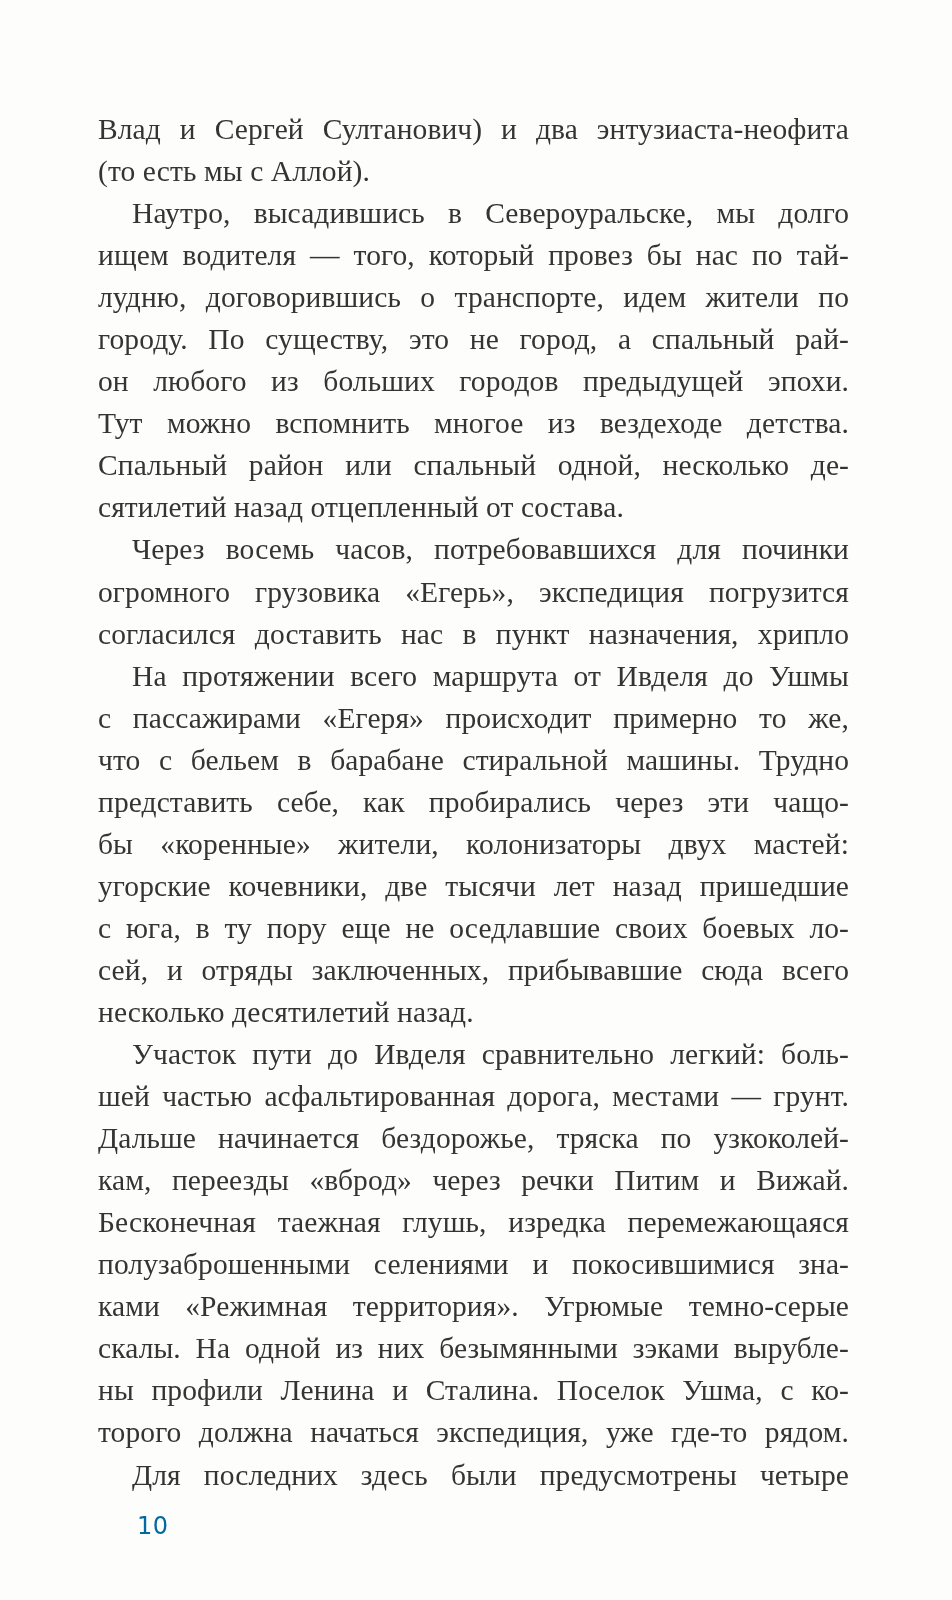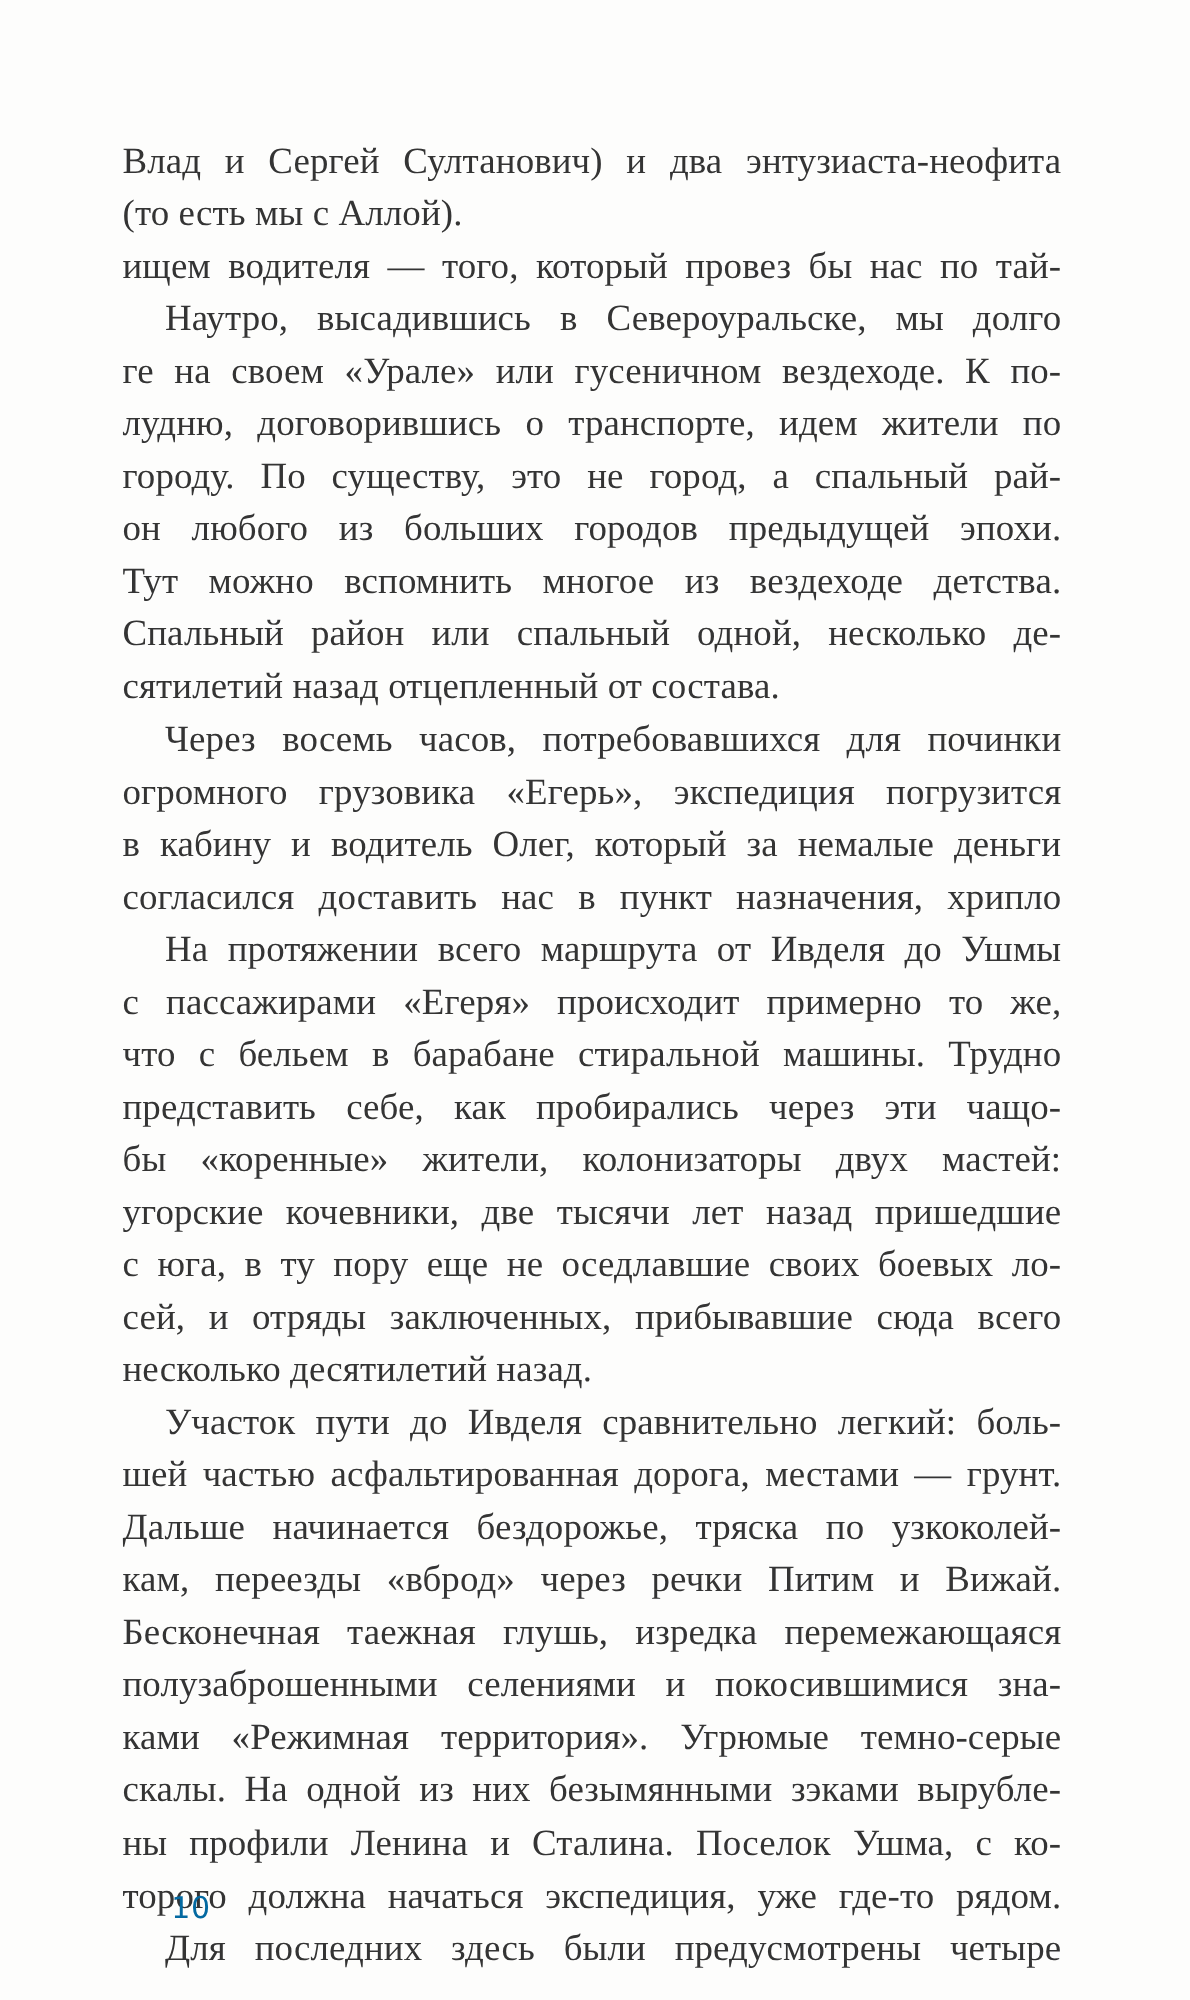--- a/index.html
+++ b/index.html
@@ -62,35 +62,33 @@
 
 <div class="page">
   <div class="text-block">
 
     <div>
       <span class="line">Влад и Сергей Султанович) и два энтузиаста-неофита</span>
       <span class="line last">(то есть мы с Аллой).</span>
     </div>
 
     <div>
+      <span class="line indent">Наутро, высадившись в Североуральске, мы долго</span>
       <span class="line">ищем водителя — того, который провез бы нас по тай-</span>
-      <span class="line indent">Наутро, высадившись в Североуральске, мы долго</span>
-      <span class="line">ге на своем «Урале» или гусеничном вездеходе. К по-</span>
       <span class="line">лудню, договорившись о транспорте, идем жители по</span>
       <span class="line">городу. По существу, это не город, а спальный рай-</span>
       <span class="line">он любого из больших городов предыдущей эпохи.</span>
       <span class="line">Тут можно вспомнить многое из вездеходе детства.</span>
       <span class="line">Спальный район или спальный одной, несколько де-</span>
       <span class="line last">сятилетий назад отцепленный от состава.</span>
     </div>
 
     <div>
       <span class="line indent">Через восемь часов, потребовавшихся для починки</span>
       <span class="line">огромного грузовика «Егерь», экспедиция погрузится</span>
-      <span class="line">в кабину и водитель Олег, который за немалые деньги</span>
       <span class="line">согласился доставить нас в пункт назначения, хрипло</span>
     </div>
 
     <div>
       <span class="line indent">На протяжении всего маршрута от Ивделя до Ушмы</span>
       <span class="line">с пассажирами «Егеря» происходит примерно то же,</span>
       <span class="line">что с бельем в барабане стиральной машины. Трудно</span>
       <span class="line">представить себе, как пробирались через эти чащо-</span>
       <span class="line">бы «коренные» жители, колонизаторы двух мастей:</span>
       <span class="line">угорские кочевники, две тысячи лет назад пришедшие</span>

